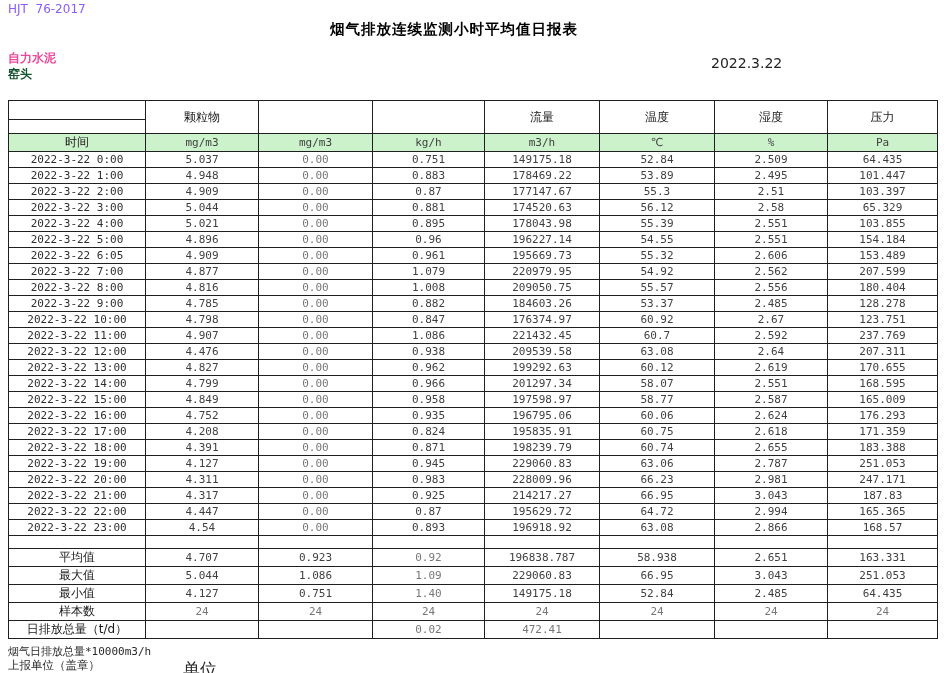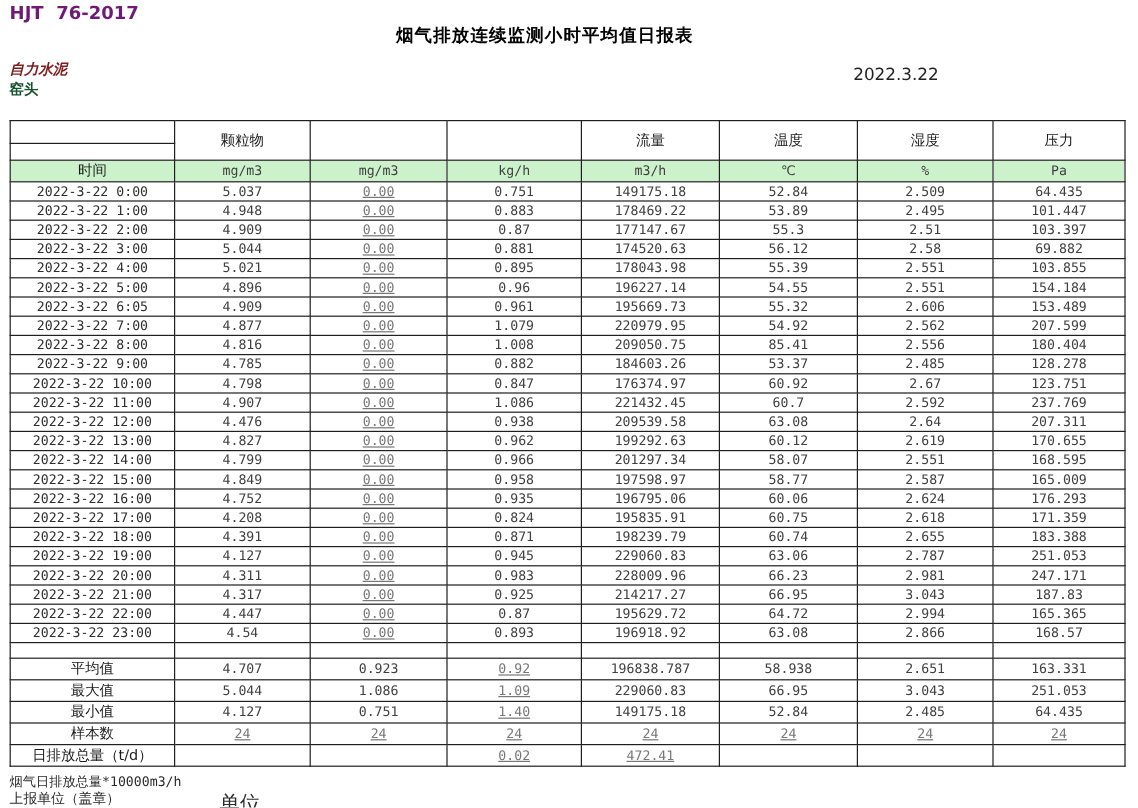--- a/index.html
+++ b/index.html
@@ -1,40 +1,40 @@
 <!DOCTYPE html>
 <html><head>
 <meta charset="utf-8">
 <style>
   html,body{margin:0;padding:0;}
   body{
     width:948px;height:673px;background:#ffffff;position:relative;overflow:hidden;
     font-family:"DejaVu Sans",sans-serif;color:#1a1a1a;
   }
-  .doc-code{position:absolute;left:8px;top:2px;font-size:15px;font-weight:bold;white-space:pre;color:#701a75;}
+  .doc-code{position:absolute;left:8px;top:2px;font-size:12px;font-weight:normal;white-space:pre;color:#8b5cf6;}
   .title{position:absolute;left:0;top:20px;width:908px;text-align:center;font-size:14.5px;font-weight:bold;color:#000;letter-spacing:1px;}
-  .company{position:absolute;left:8px;top:50px;font-size:12px;font-weight:bold;color:#7f1d1d;font-style:italic;}
+  .company{position:absolute;left:8px;top:50px;font-size:12px;font-weight:bold;color:#ec4899;}
   .unit-name{position:absolute;left:8px;top:66px;font-size:12px;font-weight:bold;color:#14532d;}
   .date{position:absolute;left:711px;top:55px;font-size:14px;color:#222;}
 
   table{
     position:absolute;left:8px;top:100px;border-collapse:collapse;table-layout:fixed;
   }
   td{
     border:1px solid #1f1f1f;text-align:center;vertical-align:middle;
     padding:0;height:15px;overflow:hidden;white-space:nowrap;
     font-family:"DejaVu Sans Mono","DejaVu Sans",monospace;font-size:11px;color:#3f3f3f;
   }
   td.group{font-family:"DejaVu Sans",sans-serif;font-size:12px;color:#1a1a1a;text-align:center;}
   tr.hrow-a td{height:18px;}
   tr.hrow-b td{height:13px;}
   tr.unit-row td{background:#ccf2cc;height:14px;}
   tr.unit-row td.time-head{font-family:"DejaVu Sans",sans-serif;font-size:12px;color:#1a1a1a;}
   td.time-cell{color:#2e2e2e;}
-  td.muted{color:#777777;text-decoration:underline;}
+  td.muted{color:#777777;}
   td.label-cell{font-family:"DejaVu Sans",sans-serif;font-size:12px;color:#1a1a1a;}
   tr.spacer td{height:12px;}
 
   .footer-note{position:absolute;left:8px;top:644px;font-size:11px;color:#2a2a2a;font-family:"DejaVu Sans Mono","DejaVu Sans",monospace;}
   .report-unit{position:absolute;left:8px;top:658px;font-size:11.5px;color:#2a2a2a;text-align:right;}
   .unit-label{position:absolute;left:183px;top:658px;font-size:17px;color:#2a2a2a;}
 </style>
 </head>
 <body>
 
@@ -112,21 +112,21 @@
         <td>103.397</td>
       </tr>
       <tr>
         <td class="time-cell">2022-3-22 3:00</td>
         <td>5.044</td>
         <td class="muted">0.00</td>
         <td>0.881</td>
         <td>174520.63</td>
         <td>56.12</td>
         <td>2.58</td>
-        <td>69.882</td>
+        <td>65.329</td>
       </tr>
       <tr>
         <td class="time-cell">2022-3-22 4:00</td>
         <td>5.021</td>
         <td class="muted">0.00</td>
         <td>0.895</td>
         <td>178043.98</td>
         <td>55.39</td>
         <td>2.551</td>
         <td>103.855</td>
@@ -160,21 +160,21 @@
         <td>54.92</td>
         <td>2.562</td>
         <td>207.599</td>
       </tr>
       <tr>
         <td class="time-cell">2022-3-22 8:00</td>
         <td>4.816</td>
         <td class="muted">0.00</td>
         <td>1.008</td>
         <td>209050.75</td>
-        <td>85.41</td>
+        <td>55.57</td>
         <td>2.556</td>
         <td>180.404</td>
       </tr>
       <tr>
         <td class="time-cell">2022-3-22 9:00</td>
         <td>4.785</td>
         <td class="muted">0.00</td>
         <td>0.882</td>
         <td>184603.26</td>
         <td>53.37</td>

